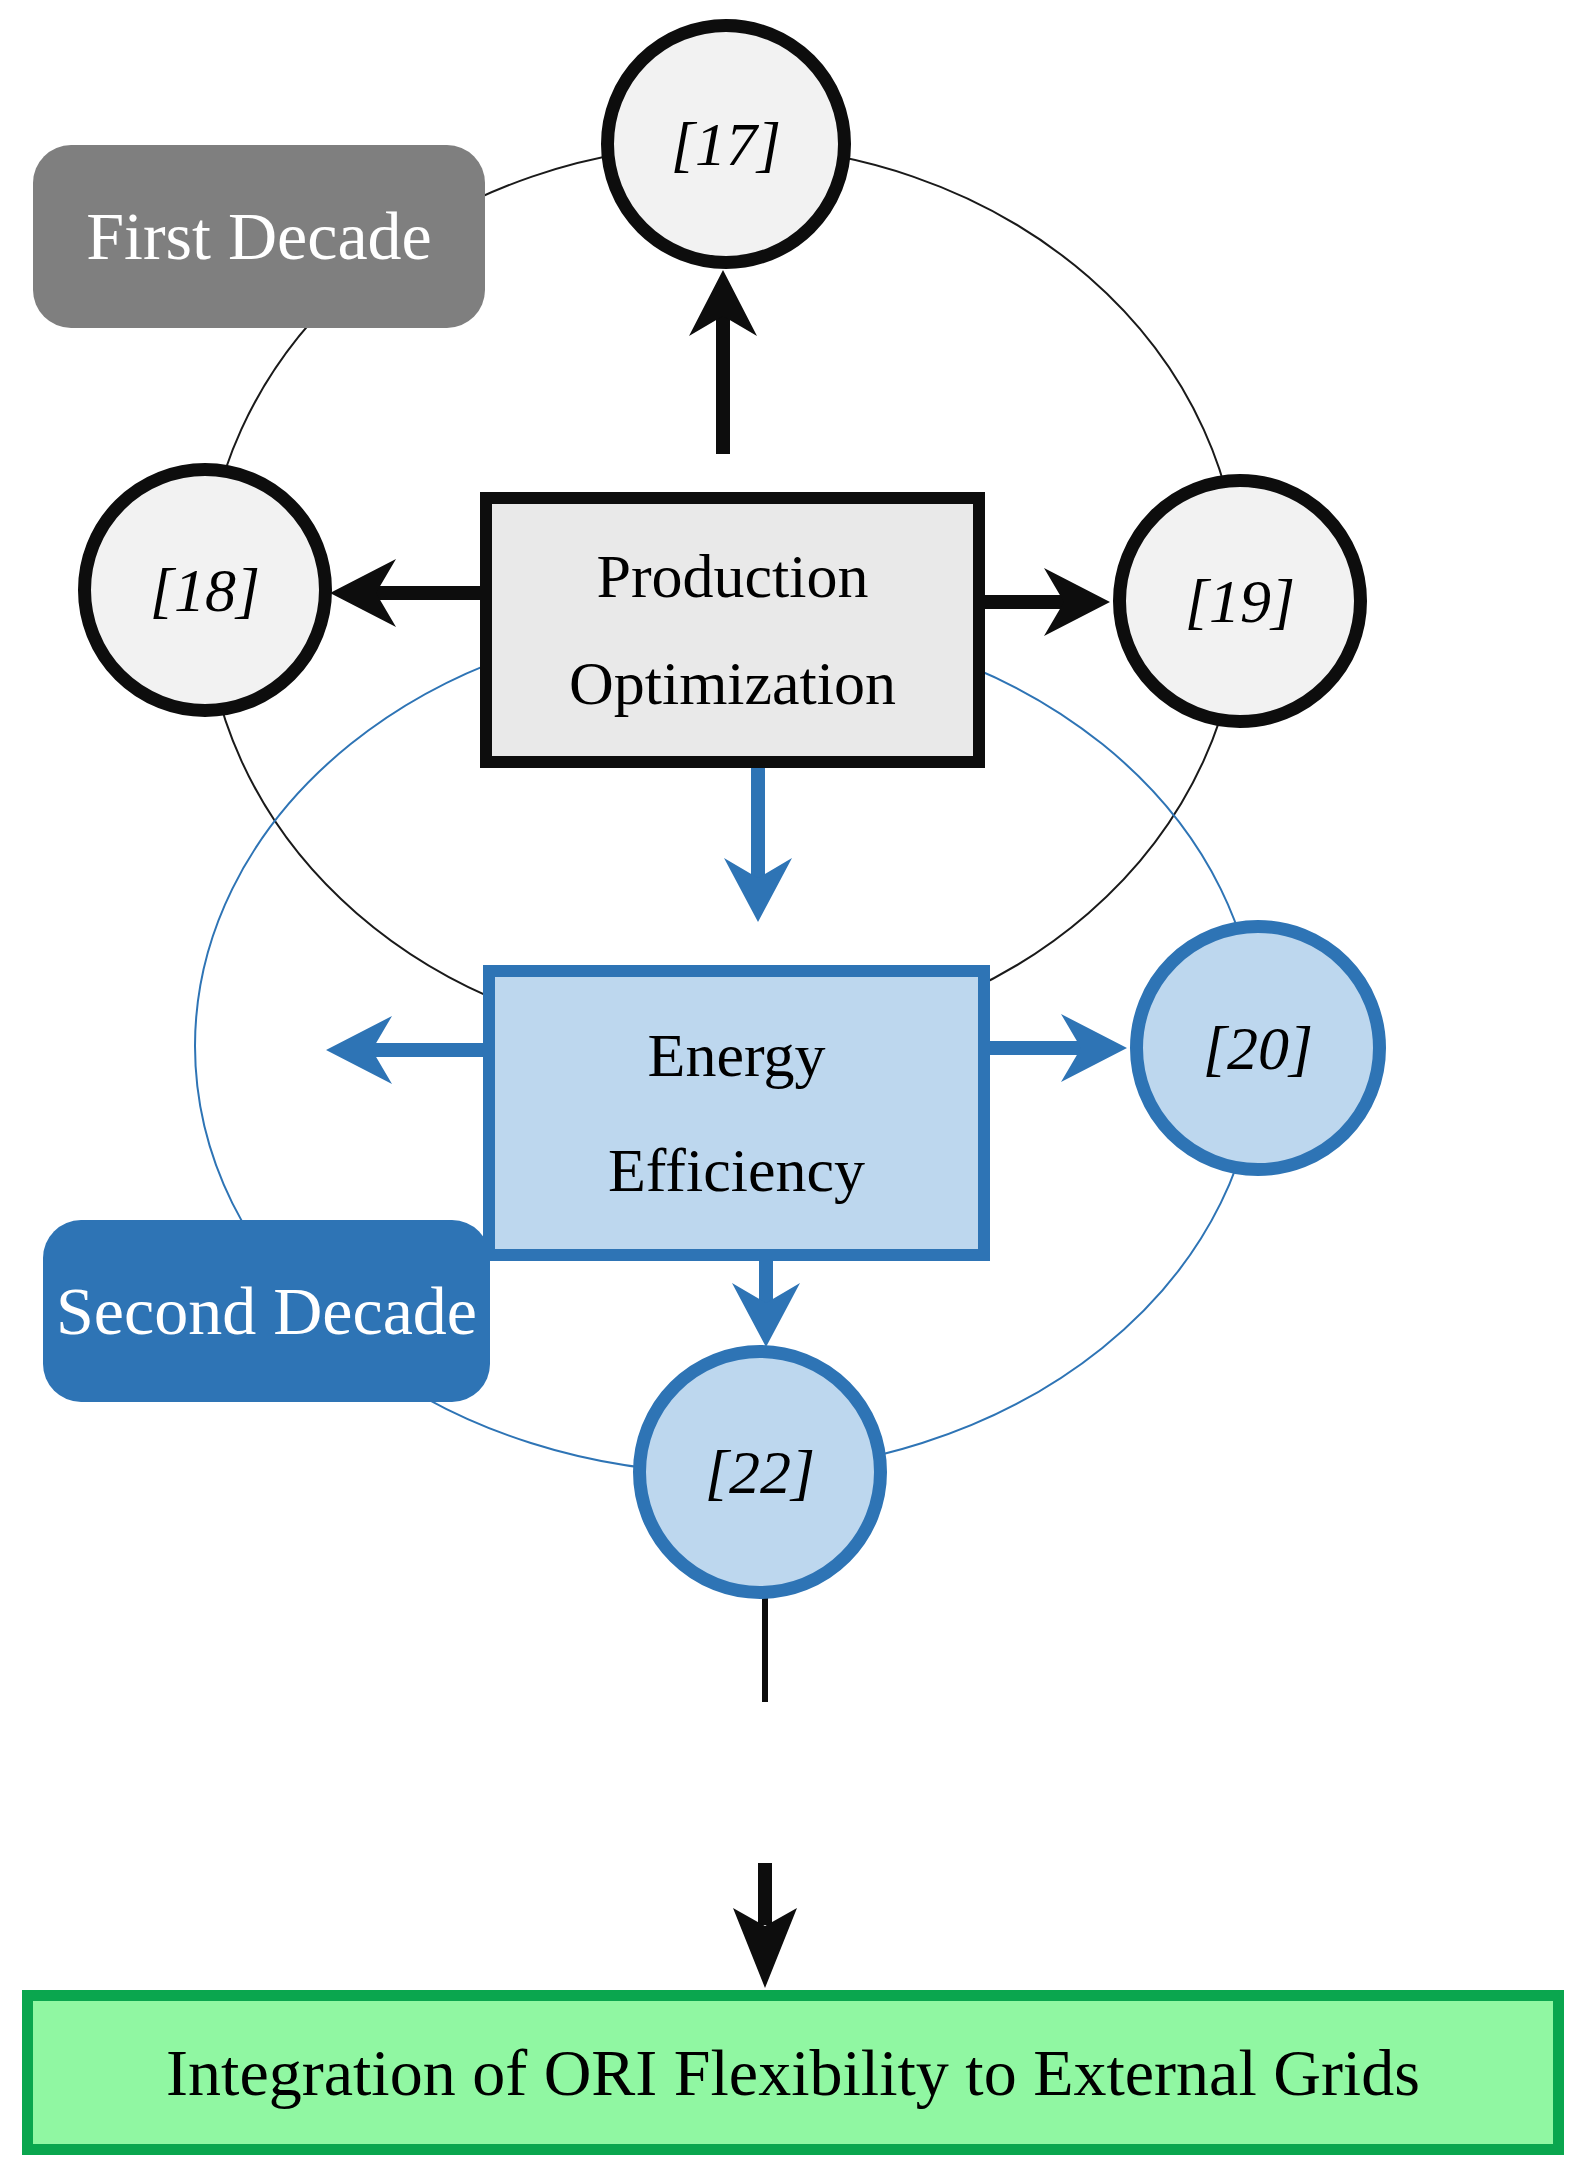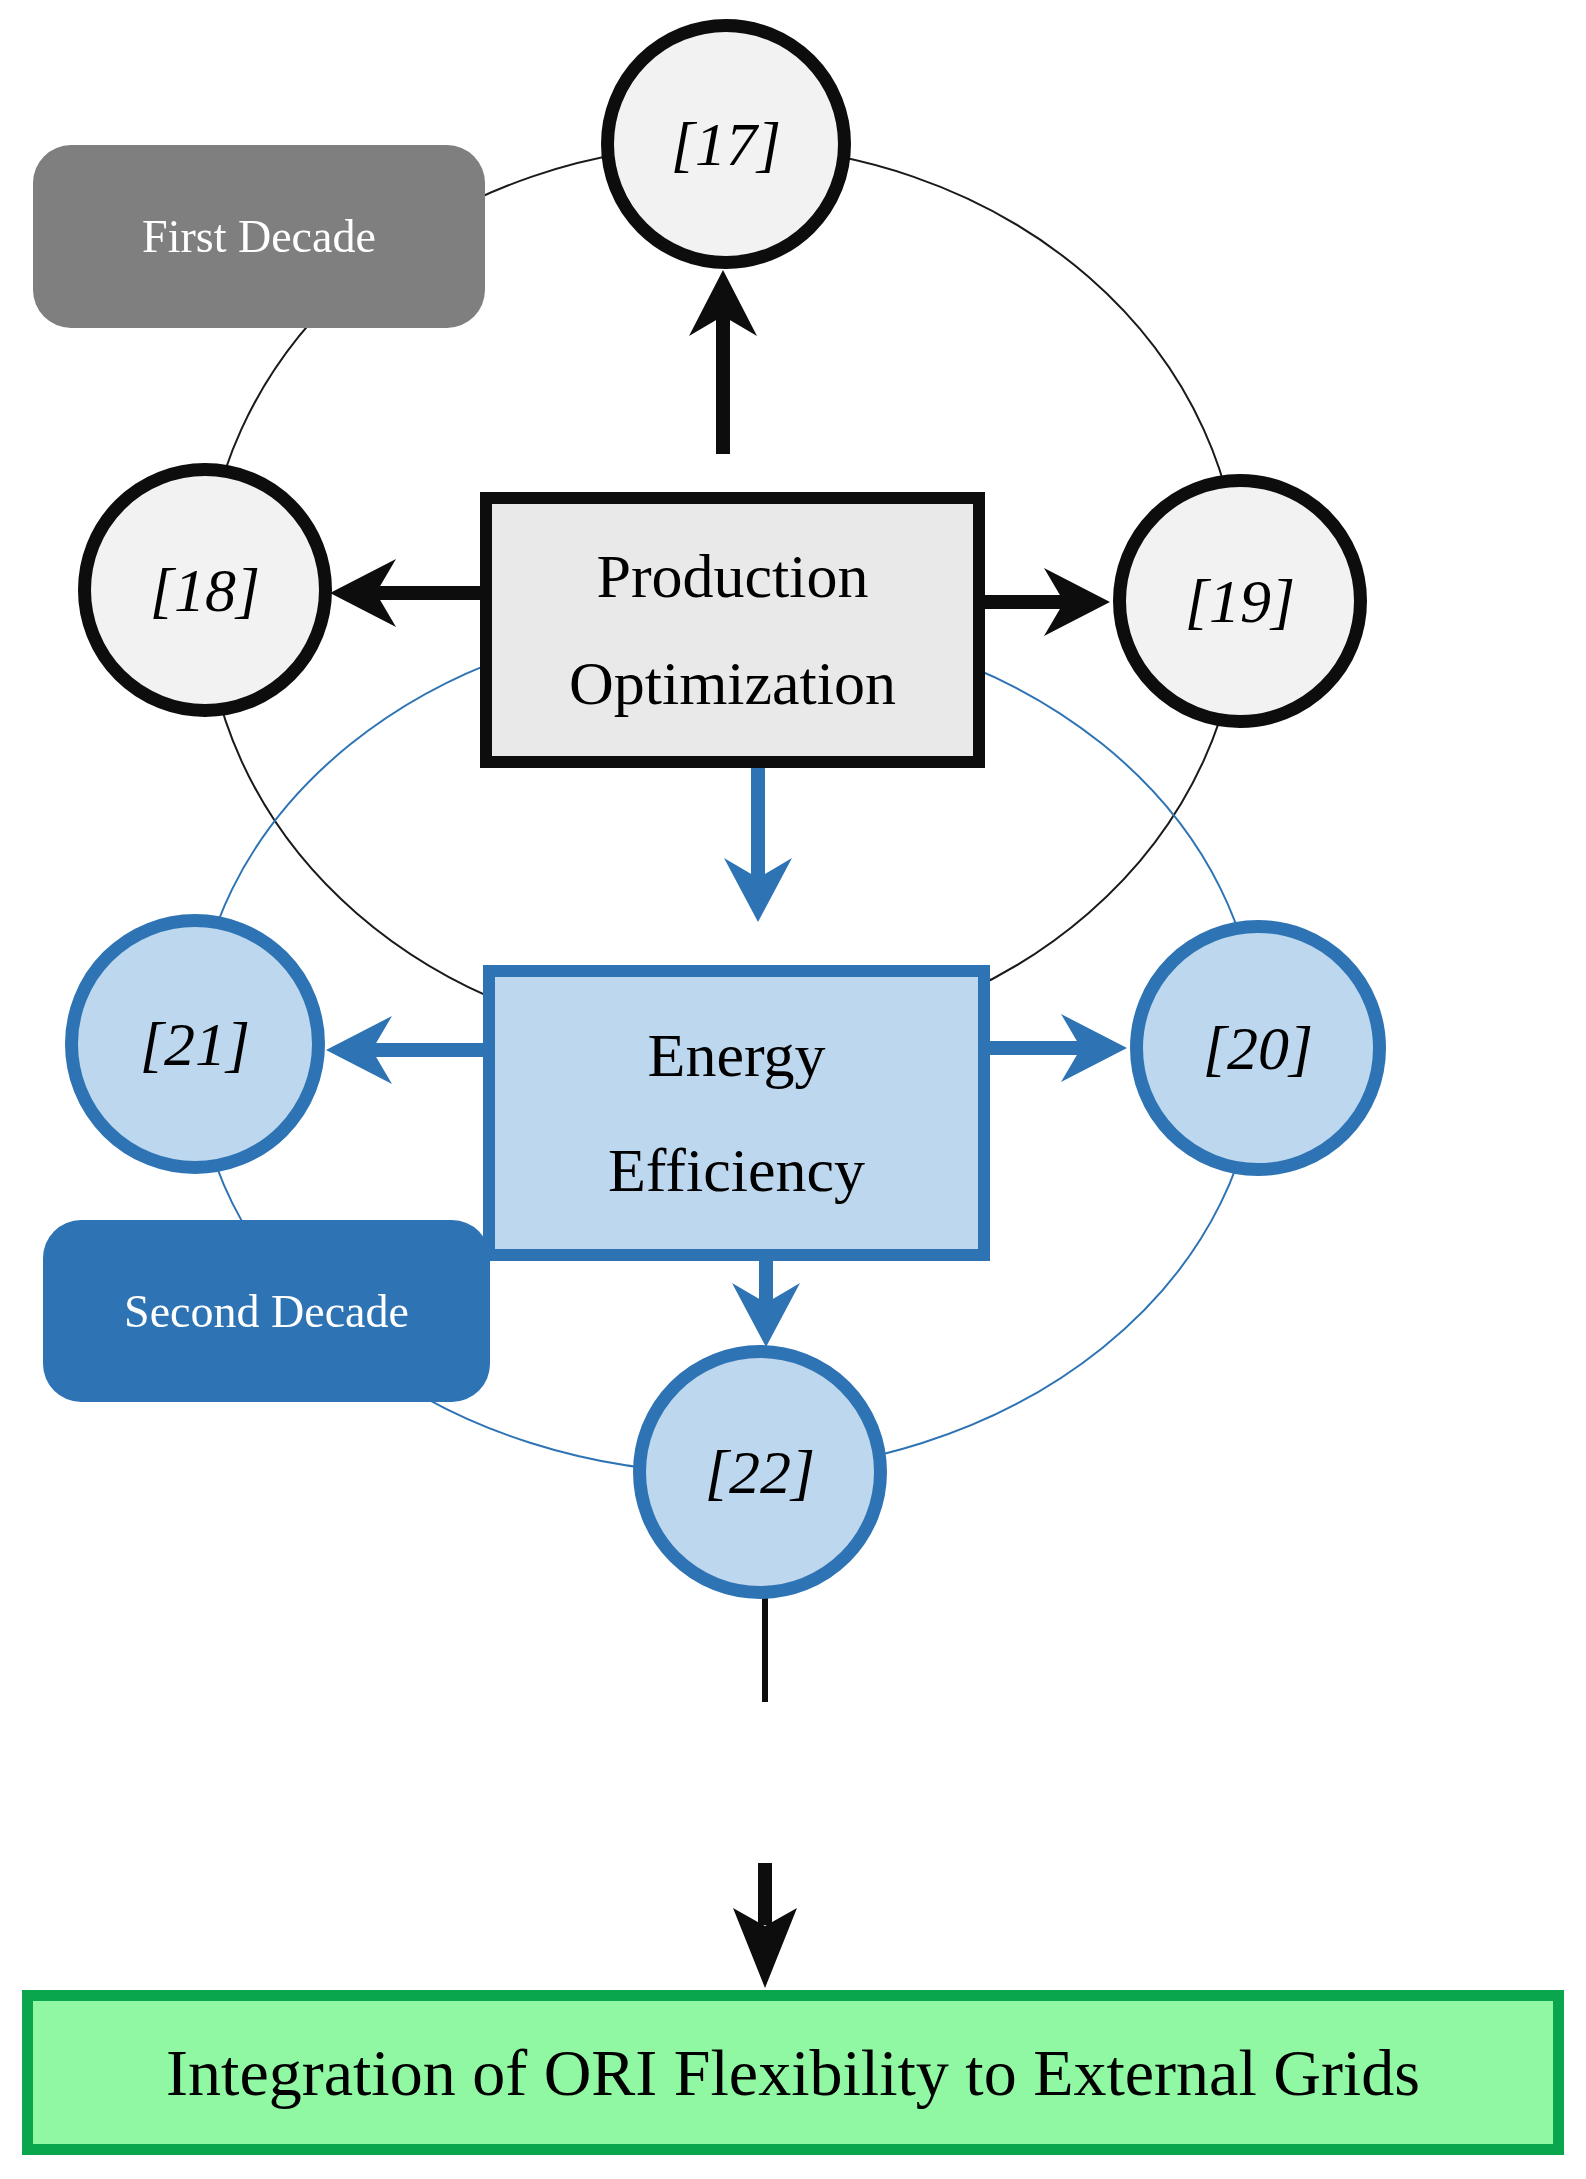--- a/index.html
+++ b/index.html
@@ -9,21 +9,21 @@
   }
   #rings-arrows{position:absolute;left:0;top:0;width:1586px;height:2179px;}
   .node{position:absolute;display:flex;align-items:center;justify-content:center;
     box-sizing:border-box;text-align:center;}
   .circle{border-radius:50%;font-size:62px;color:#000;font-style:italic;}
   .circle.gray{background:var(--circle-gray-fill);border:13px solid var(--black);}
   .circle.blue{background:var(--light-blue);border:13px solid var(--blue);}
   .rect-box{flex-direction:column;justify-content:space-evenly;font-size:62px;color:#000;margin-top:40px;}
   .rect-box.prod{background:var(--prod-fill);border:12px solid var(--black);}
   .rect-box.energy{background:var(--light-blue);border:12px solid var(--blue);}
-  .tag{border-radius:38px;color:#fff;font-size:46px;text-align:center;}
+  .tag{border-radius:38px;color:#fff;font-size:68px;text-align:center;}
   .tag.gray{background:var(--gray);}
   .tag.blue{background:var(--blue);}
   .tag.green{background:var(--bright-green);border-radius:32px;}
   .bigbar{background:var(--light-green);border:11px solid var(--green-border);
     font-size:66px;color:#000;}
 </style>
 </head>
 <body>
 
 <div id="canvas">
@@ -98,23 +98,20 @@
   <div class="node rect-box prod" style="left:480px;top:452px;width:505px;height:276px;">
     <span>Production</span>
     <span>Optimization</span>
   </div>
 
   <div class="node rect-box energy" style="left:483px;top:925px;width:507px;height:296px;">
     <span>Energy</span>
     <span>Efficiency</span>
   </div>
 
-  <div class="node circle blue" style="left:65px;top:914px;width:260px;height:260px;">
-    <span>[21]</span>
-  </div>
   <div class="node circle blue" style="left:1130px;top:920px;width:256px;height:256px;">
     <span>[20]</span>
   </div>
   <div class="node circle blue" style="left:633px;top:1345px;width:254px;height:254px;">
     <span>[22]</span>
   </div>
 
 
   <div class="node bigbar" style="left:22px;top:1990px;width:1542px;height:165px;">
     <span>Integration of ORI Flexibility to External Grids</span>

